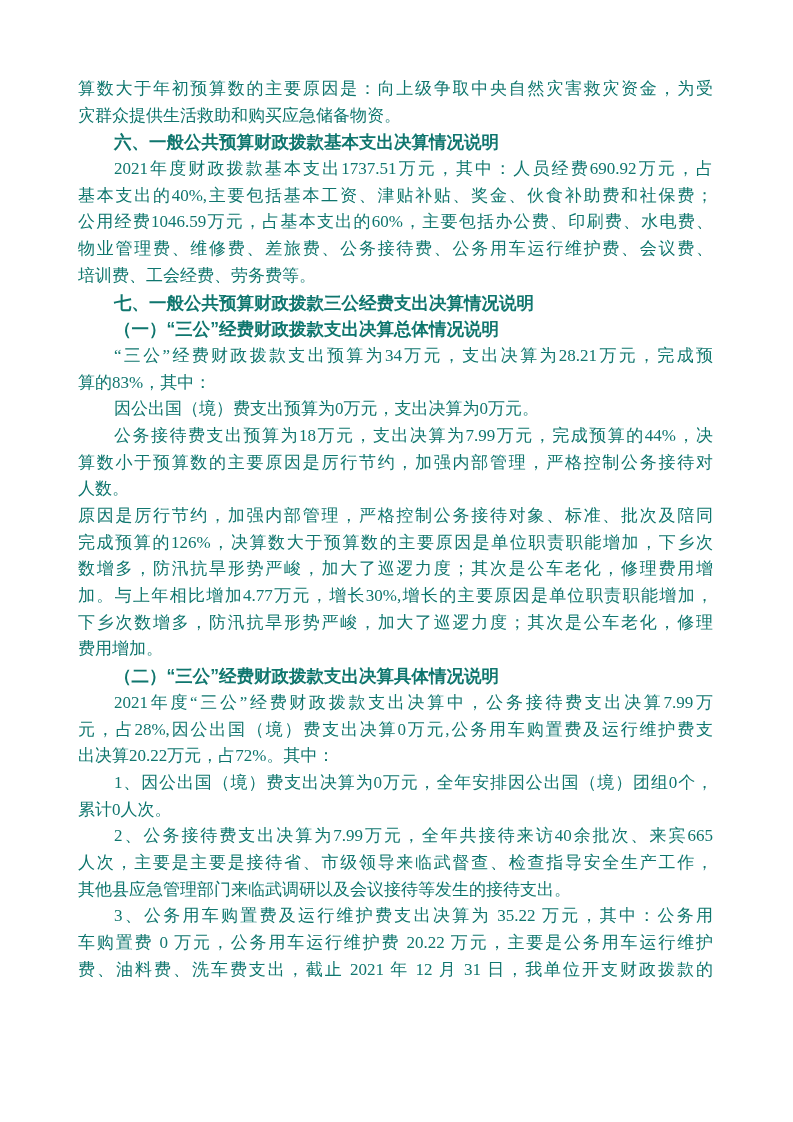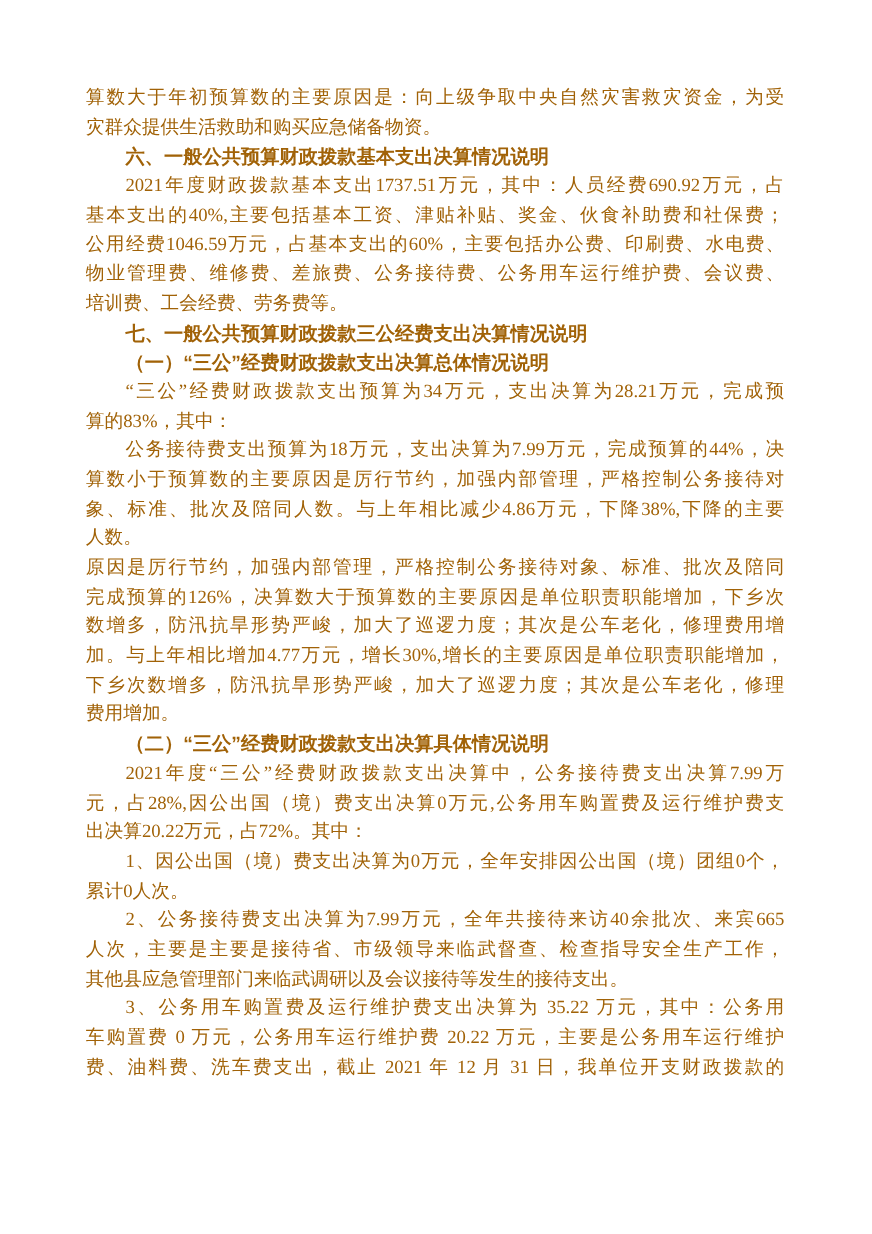--- a/index.html
+++ b/index.html
@@ -45,36 +45,36 @@
     font-weight: 700;
     font-size: 17.5px;
     text-align: right;
     text-align-last: left;
   }
 </style>
 </head>
 <body>
 
 <div class="page">
-  <div class="doc" style="color: #a16207;">
+  <div class="doc" style="color: #0f766e;">
       <div class="line">算数大于年初预算数的主要原因是：向上级争取中央自然灾害救灾资金，为受</div>
       <div class="line para-end">灾群众提供生活救助和购买应急储备物资。</div>
       <div class="line heading indent para-end">六、一般公共预算财政拨款基本支出决算情况说明</div>
       <div class="line indent">2021年度财政拨款基本支出1737.51万元，其中：人员经费690.92万元，占</div>
       <div class="line">基本支出的40%,主要包括基本工资、津贴补贴、奖金、伙食补助费和社保费；</div>
       <div class="line">公用经费1046.59万元，占基本支出的60%，主要包括办公费、印刷费、水电费、</div>
       <div class="line">物业管理费、维修费、差旅费、公务接待费、公务用车运行维护费、会议费、</div>
       <div class="line para-end">培训费、工会经费、劳务费等。</div>
       <div class="line heading indent para-end">七、一般公共预算财政拨款三公经费支出决算情况说明</div>
       <div class="line heading indent para-end">（一）“三公”经费财政拨款支出决算总体情况说明</div>
       <div class="line indent">“三公”经费财政拨款支出预算为34万元，支出决算为28.21万元，完成预</div>
       <div class="line para-end">算的83%，其中：</div>
+      <div class="line indent para-end">因公出国（境）费支出预算为0万元，支出决算为0万元。</div>
       <div class="line indent">公务接待费支出预算为18万元，支出决算为7.99万元，完成预算的44%，决</div>
       <div class="line">算数小于预算数的主要原因是厉行节约，加强内部管理，严格控制公务接待对</div>
-      <div class="line">象、标准、批次及陪同人数。与上年相比减少4.86万元，下降38%,下降的主要</div>
       <div class="line para-end">人数。</div>
       <div class="line">原因是厉行节约，加强内部管理，严格控制公务接待对象、标准、批次及陪同</div>
       <div class="line">完成预算的126%，决算数大于预算数的主要原因是单位职责职能增加，下乡次</div>
       <div class="line">数增多，防汛抗旱形势严峻，加大了巡逻力度；其次是公车老化，修理费用增</div>
       <div class="line">加。与上年相比增加4.77万元，增长30%,增长的主要原因是单位职责职能增加，</div>
       <div class="line">下乡次数增多，防汛抗旱形势严峻，加大了巡逻力度；其次是公车老化，修理</div>
       <div class="line para-end">费用增加。</div>
       <div class="line heading indent para-end">（二）“三公”经费财政拨款支出决算具体情况说明</div>
       <div class="line indent">2021年度“三公”经费财政拨款支出决算中，公务接待费支出决算7.99万</div>
       <div class="line">元，占28%,因公出国（境）费支出决算0万元,公务用车购置费及运行维护费支</div>

